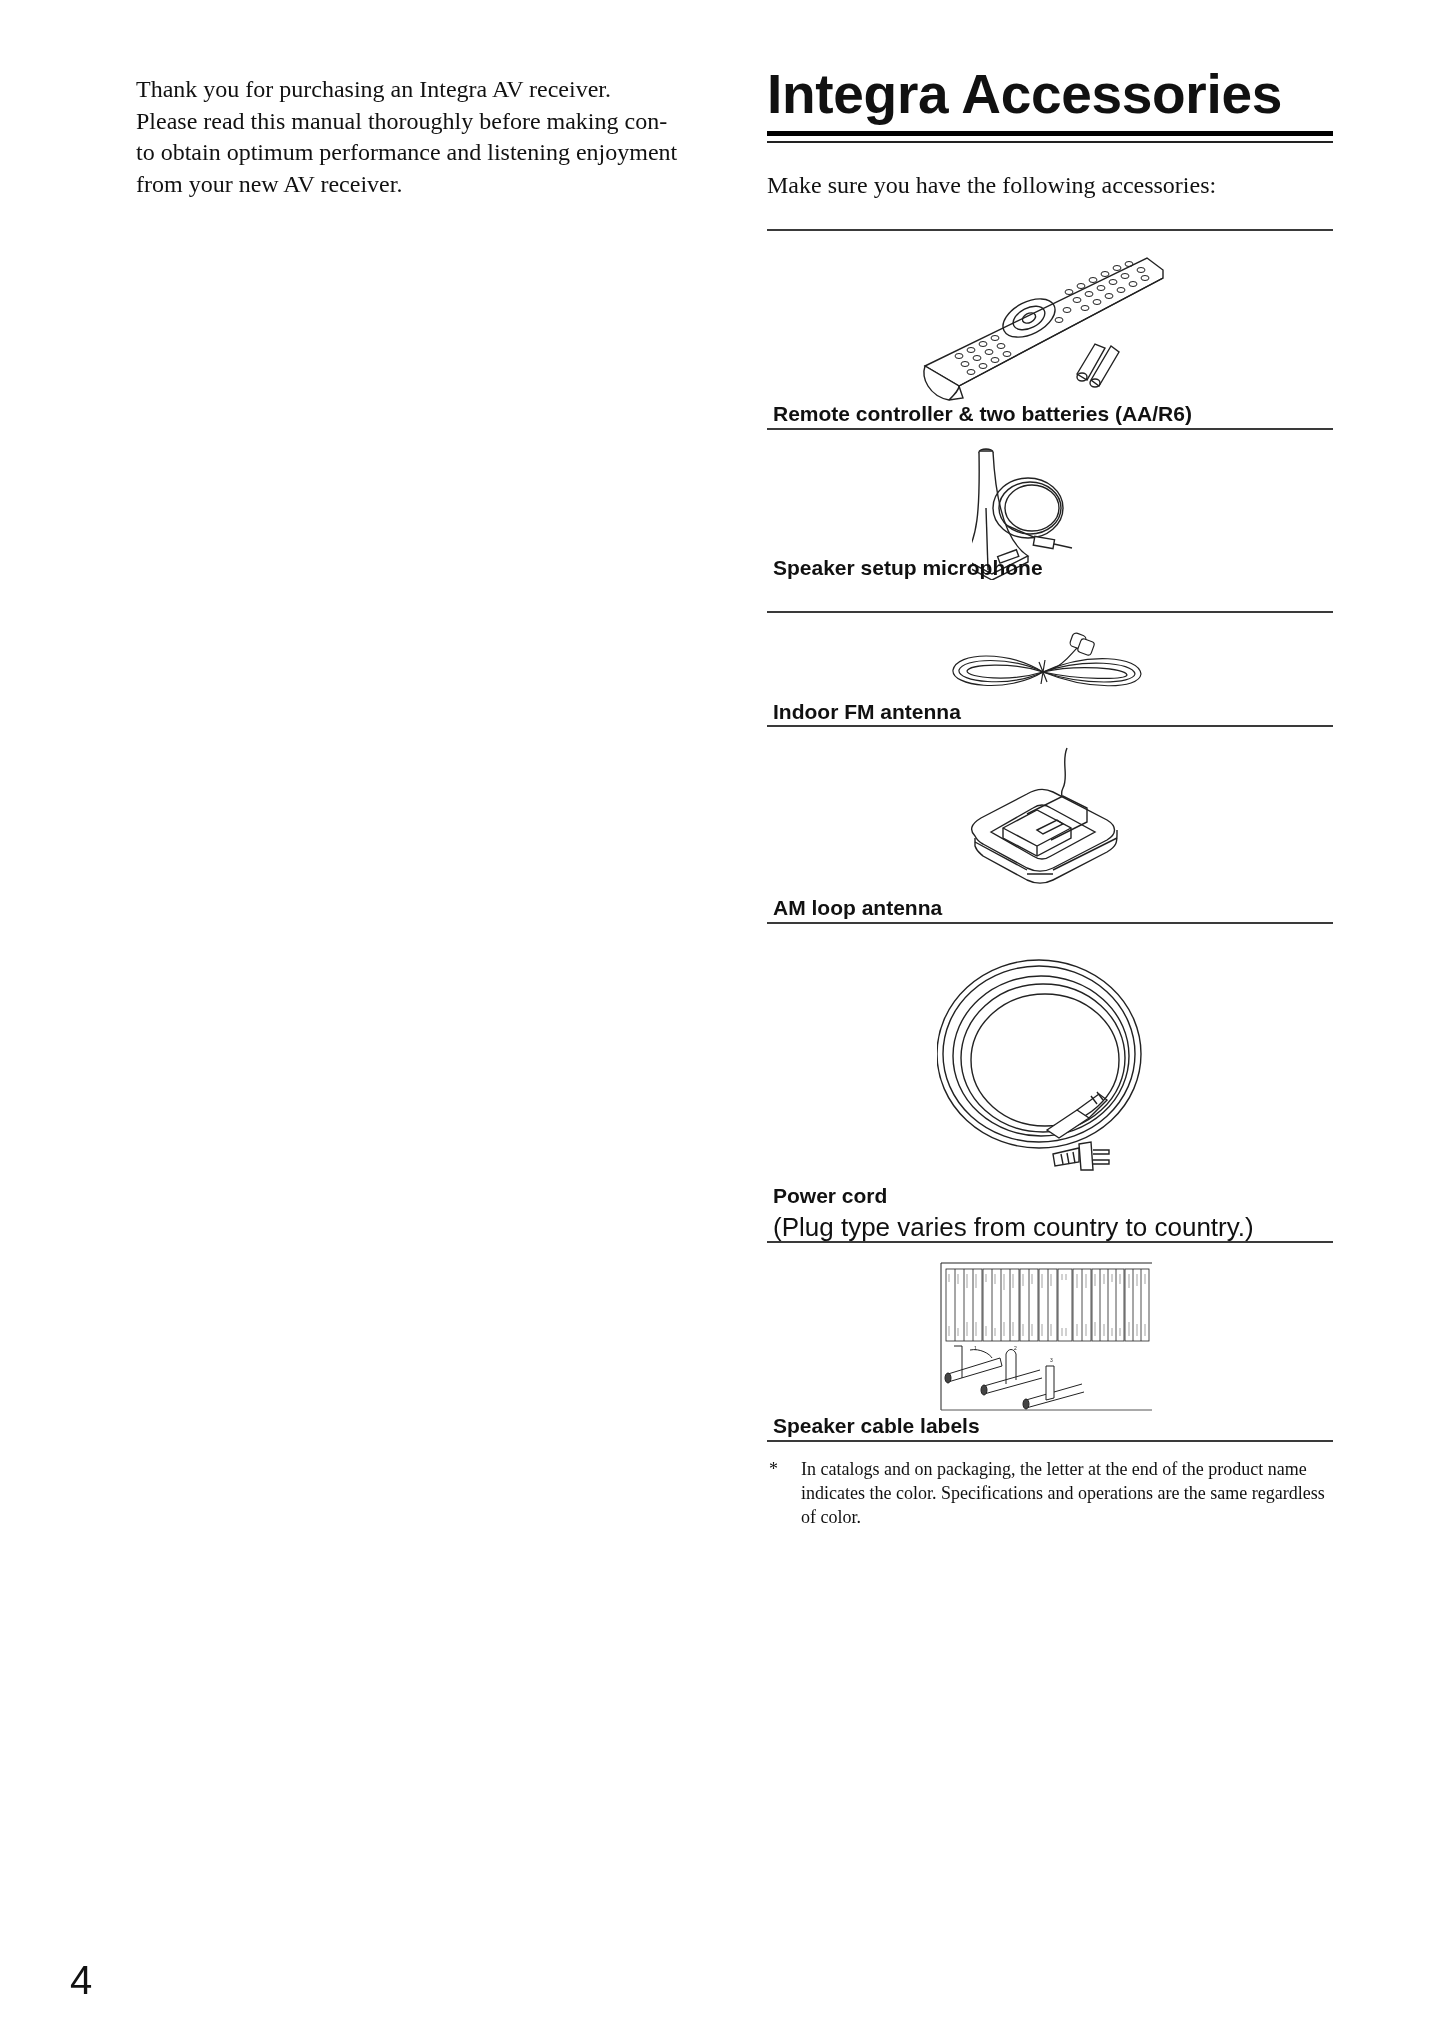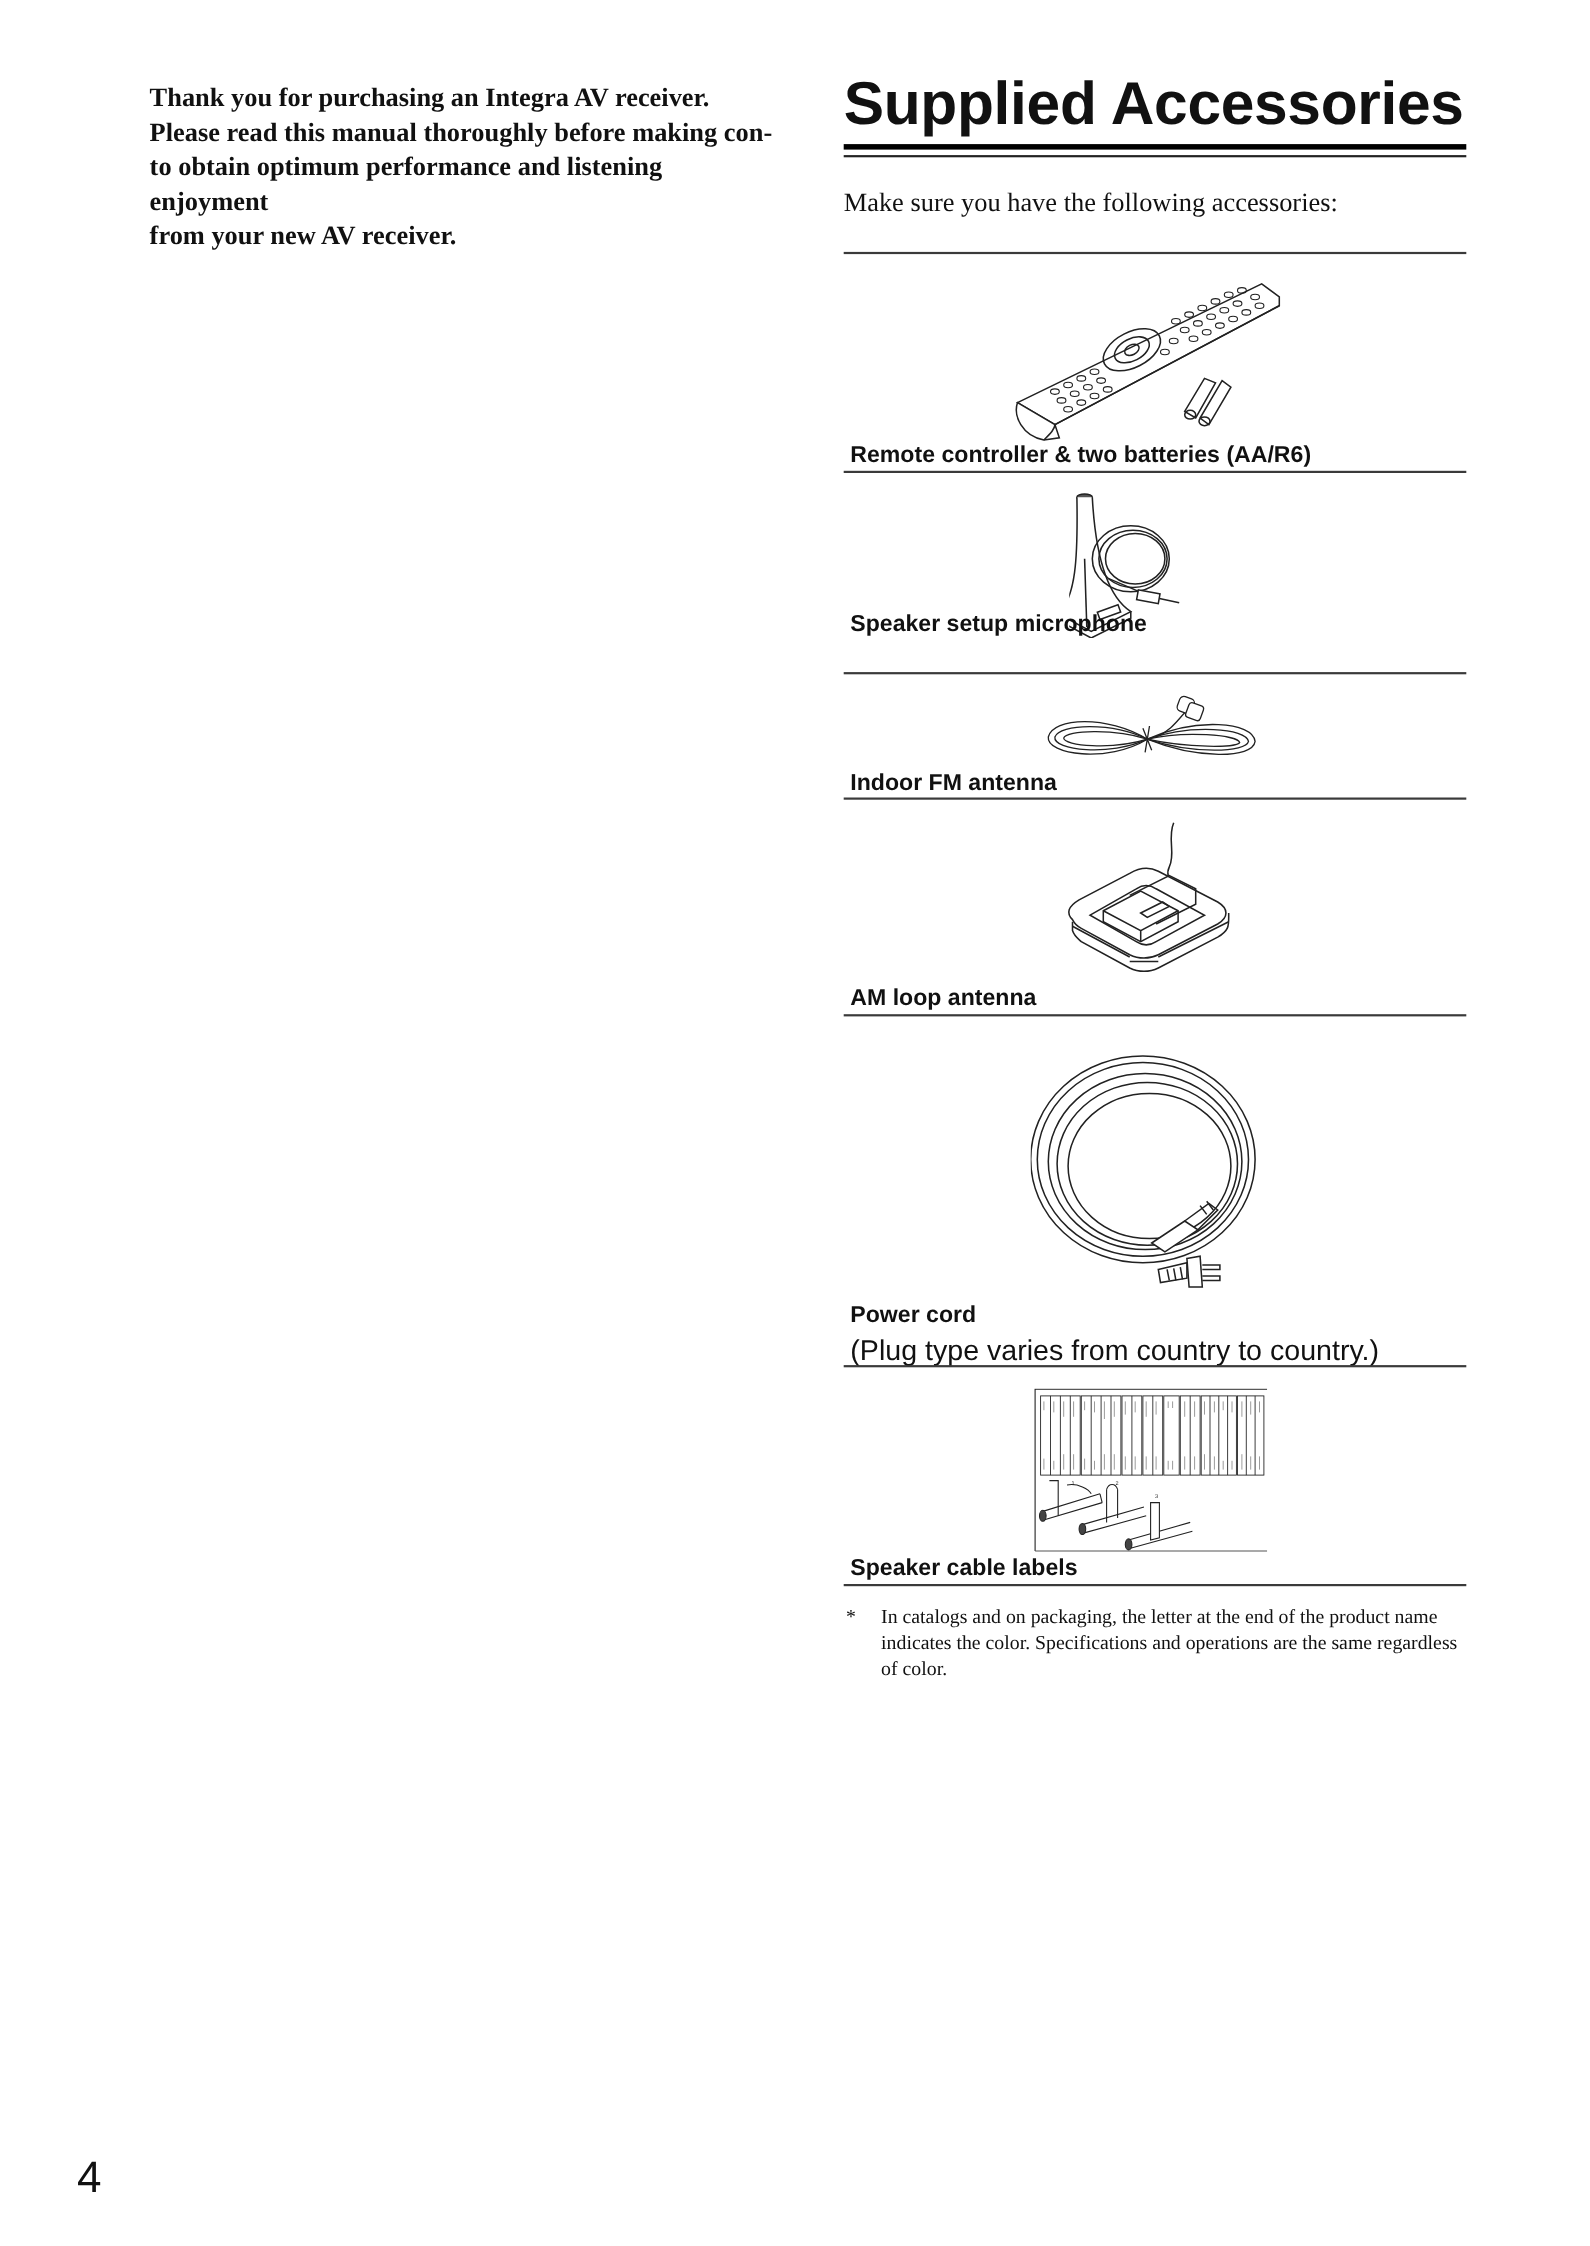--- a/index.html
+++ b/index.html
@@ -1,20 +1,20 @@
 <!DOCTYPE html>
 <html><head>
 <meta charset="utf-8">
 <style>
   html, body { margin: 0; padding: 0; background: #ffffff; }
   body { width: 1445px; height: 2042px; position: relative; overflow: hidden; color: #111; }
   .serif { font-family: "Liberation Serif", "DejaVu Serif", serif; }
   .sans { font-family: "Liberation Sans", "DejaVu Sans", sans-serif; }
 
-  .intro { position: absolute; left: 136px; top: 74px; width: 570px; font-size: 24px; line-height: 31.5px; font-weight: bold; }
+  .intro { position: absolute; left: 136px; top: 74px; width: 570px; font-size: 24px; line-height: 31.5px; }
   .intro p { margin: 0; }
 
   .right { position: absolute; left: 767px; top: 0; width: 566px; }
   .title { position: absolute; left: 0; top: 62px; font-size: 55px; font-weight: bold; letter-spacing: -0.3px; white-space: nowrap; }
   .rule-thick { position: absolute; left: 0; width: 566px; top: 131px; height: 5px; background: #000; }
   .rule-thin { position: absolute; left: 0; width: 566px; top: 141px; height: 2px; background: #222; }
   .lead { position: absolute; left: 0; top: 172px; font-size: 24px; white-space: nowrap; }
   .rule { position: absolute; left: 0; width: 566px; height: 2px; background: #3a3a3a; }
 
   .item-img { position: absolute; }
@@ -31,21 +31,21 @@
 <body>
 
 <div class="intro serif">
   <p>Thank you for purchasing an Integra AV receiver.</p>
   <p>Please read this manual thoroughly before making con-</p>
   <p>to obtain optimum performance and listening enjoyment</p>
   <p>from your new AV receiver.</p>
 </div>
 
 <div class="right">
-  <div class="title sans">Supplied Accessories</div>
+  <div class="title sans">Integra Accessories</div>
   <div class="rule-thick"></div>
   <div class="rule-thin"></div>
   <div class="lead serif">Make sure you have the following accessories:</div>
   <div class="rule" style="top:229px;"></div>
 
   <svg class="item-img" style="left:152px; top:248px;" width="260" height="155" viewBox="0 0 260 155" fill="none" stroke="#222" stroke-width="1.4">
     <path d="M6 118 L228 10 L244 22 L244 30 L40 138 Z" fill="#fff"></path>
     <path d="M6 118 C2 130 10 148 30 152 L44 150 L40 138 Z" fill="#fff"></path>
     <path d="M40 138 L244 30"></path>
     <path d="M30 152 C36 146 40 142 40 138"></path>

